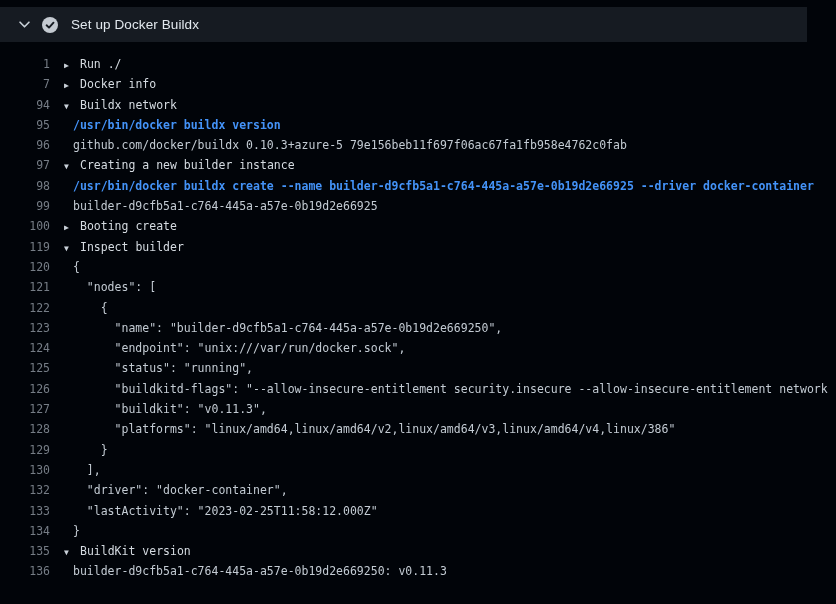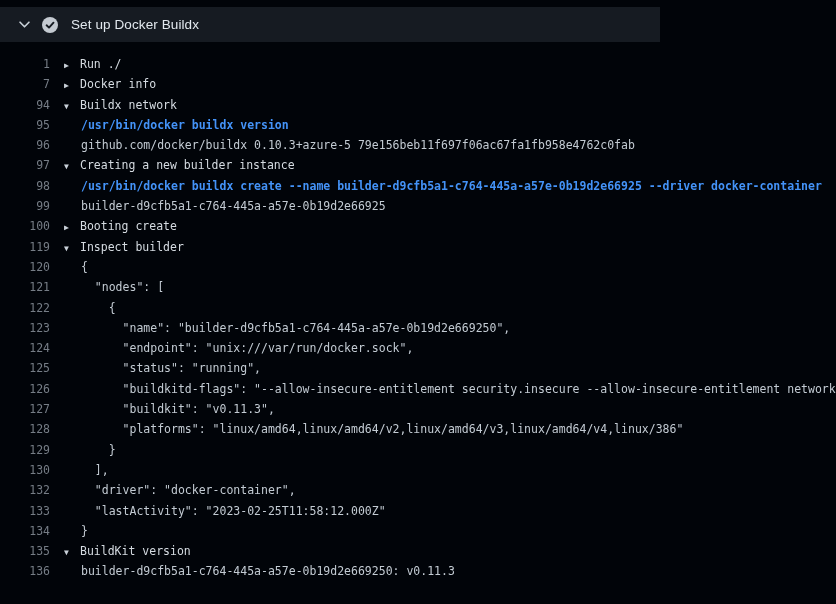--- a/index.html
+++ b/index.html
@@ -9,21 +9,21 @@
     height: 604px;
     background: #010409;
     overflow: hidden;
     font-family: "Liberation Sans", sans-serif;
   }
   
   .step-header {
     position: absolute;
     top: 7px;
     left: 0;
-    width: 660px;
+    width: 807px;
     height: 35px;
     background: #161b22;
     display: flex;
     align-items: center;
     padding-left: 18px;
     box-sizing: border-box;
     cursor: pointer;
   }
   .chev { width: 13px; height: 13px; margin-right: 11px; display: block; }
   .statusicon { width: 16px; height: 16px; margin-right: 13px; display: block; }
@@ -63,21 +63,21 @@
   .arrow {
     flex: none;
     width: 16px;
     margin-left: 14px;
     color: #c9d1d9;
     font-size: 8px;
     line-height: 20.3px;
     user-select: none;
   }
   .text { line-height: 20.3px; }
-  .row.content .text { margin-left: 31px; }
+  .row.content .text { margin-left: 23px; }
   .text.title { color: #d5dbe1; }
   .text.out   { color: #c3cbd3; }
   .text.cmd   { color: #4493f8; font-weight: bold; }
 </style>
 </head>
 <body>
 
 <div class="screen">
 
   <header class="step-header">

